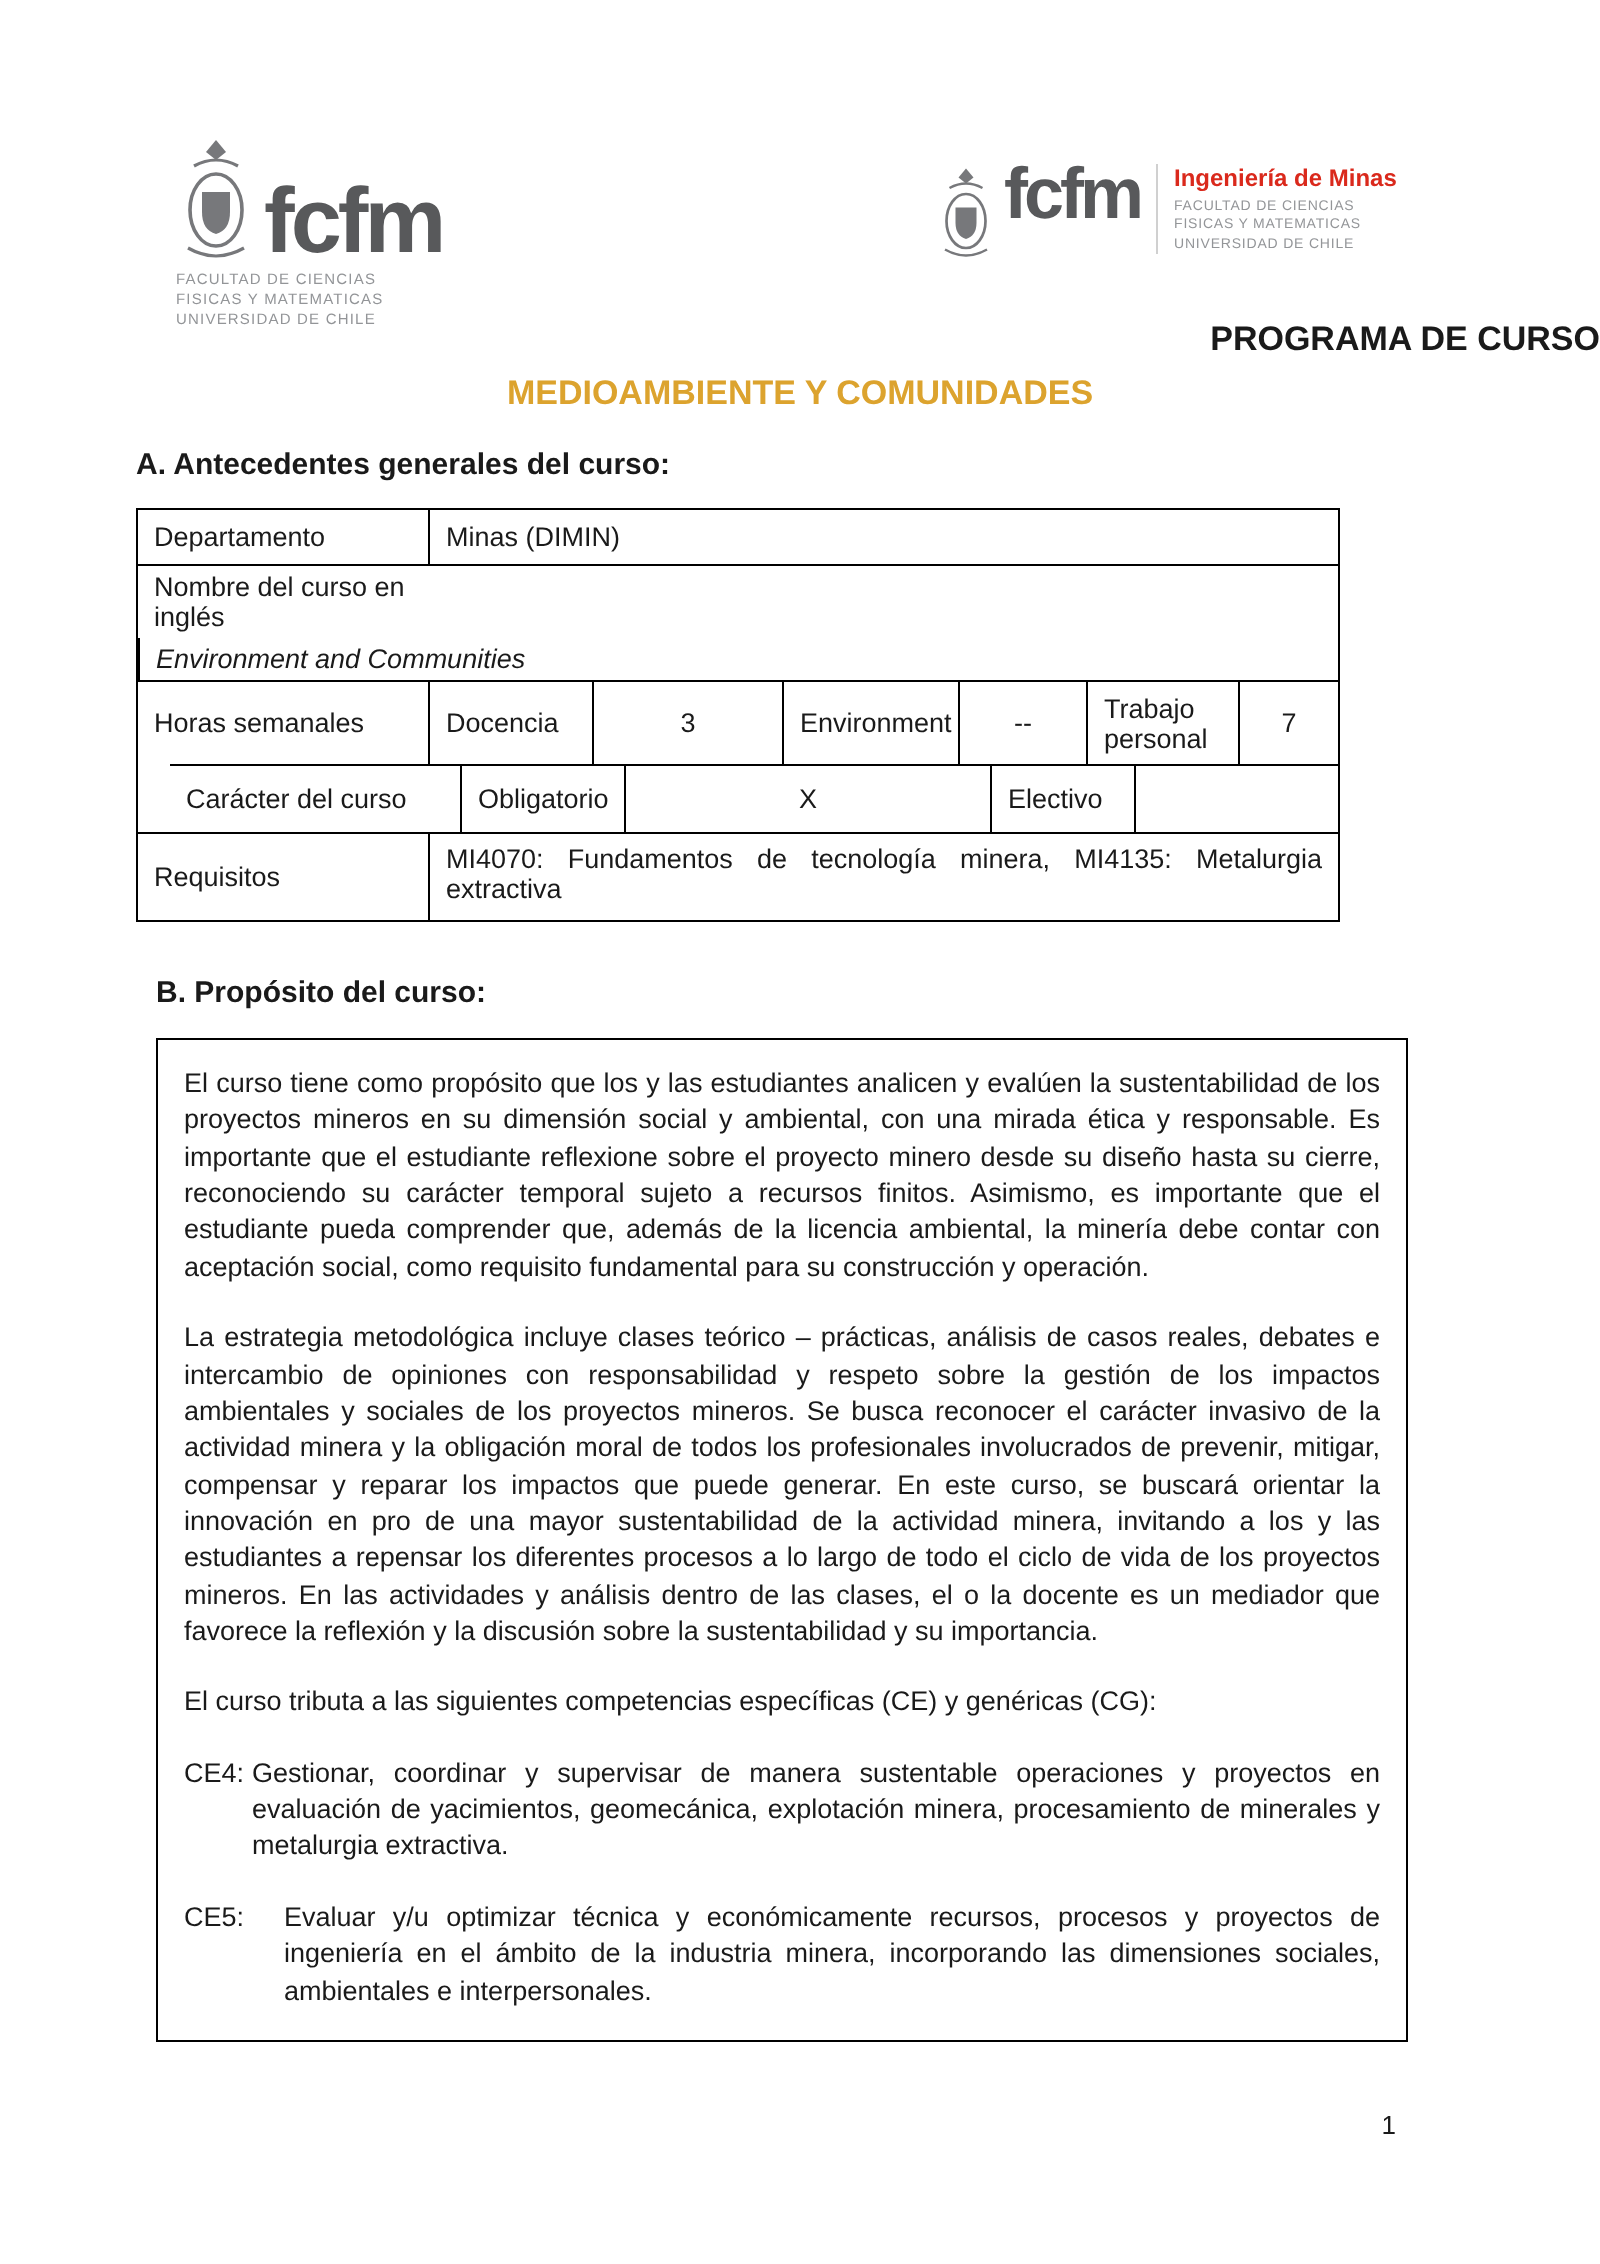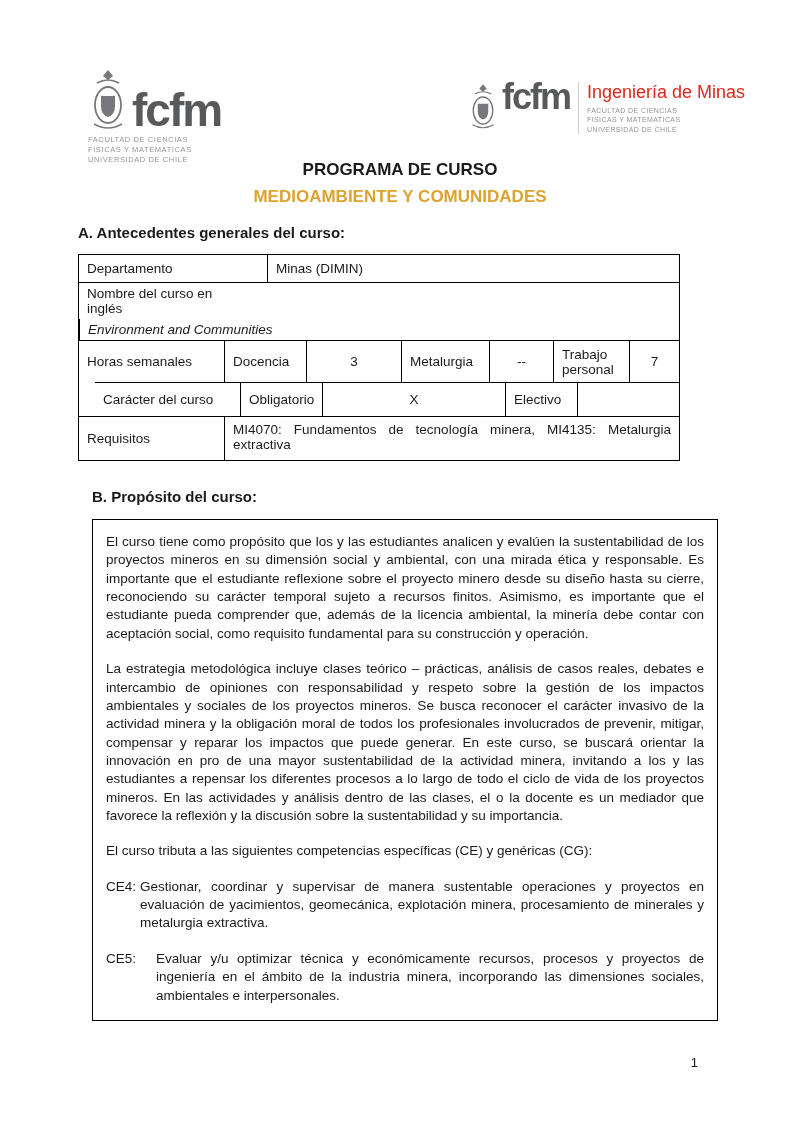--- a/index.html
+++ b/index.html
@@ -26,35 +26,35 @@
     color: #58595B;
     letter-spacing: -2px;
     line-height: 0.85;
     margin-left: 4px;
   }
   .logo-left .brand { font-size: 46px; }
   .logo-right .brand { font-size: 36px; }
   .logo-sub { margin-top: 5px; color: #939598; font-size: 7.5px; letter-spacing: 0.6px; line-height: 1.35; }
   .logo-right-inner { display: flex; align-items: flex-start; }
   .dept-block { margin-left: 8px; border-left: 1px solid #d0d0d0; padding-left: 8px; }
-  .dept { color: #DA291C; font-weight: normal; font-size: 18px; margin-bottom: 3px; text-align: center; }
+  .dept { color: #DA291C; font-weight: bold; font-size: 12px; margin-bottom: 3px; text-align: center; }
   .dept-sub { color: #939598; font-size: 7px; letter-spacing: 0.4px; line-height: 1.35; }
 
   
   .title-block { position: absolute; top: 160px; left: 0; width: 100%; text-align: center; }
-  .title-1 { font-size: 17px; font-weight: bold; color: #1a1a1a; }
+  .title-1 { font-size: 17px; font-weight: bold; color: #1a1a1a; text-align: right; }
   .title-2 { font-size: 17px; font-weight: bold; color: #DCA32E; margin-top: 7px; }
 
   
-  .sec-a { position: absolute; top: 224px; left: 78px; width: 644px; }
+  .sec-a { position: absolute; top: 224px; left: 68px; width: 644px; }
   .sec-heading { font-size: 15px; font-weight: bold; }
 
   .t { width: 602px; border: 1px solid #000; margin-top: 13px; font-size: 13.5px; }
   .tr { display: flex; border-top: 1px solid #000; }
-  .tr:first-child { border-top: none; gap: 43px; }
+  .tr:first-child { border-top: none; }
   .td {
     border-left: 1px solid #000;
     padding: 3px 8px;
     display: flex;
     align-items: center;
     min-width: 0;
   }
   .td:first-child { border-left: none; }
   .w-label { width: 145px; flex: none; }
   .fill { flex: 1; }
@@ -73,21 +73,21 @@
   .w-doc { width: 82px; flex: none; }
   .w-docval { width: 95px; flex: none; }
   .w-aux { width: 88px; flex: none; }
   .w-auxval { width: 64px; flex: none; }
   .w-trab { width: 76px; flex: none; }
   .w-x { width: 183px; flex: none; }
   .w-elec { width: 72px; flex: none; }
   .req-cell { display: block; text-align: justify; padding-top: 5px; }
 
   
-  .sec-b { position: absolute; top: 488px; left: 92px; width: 626px; }
+  .sec-b { position: absolute; top: 488px; left: 78px; width: 626px; }
   .prop-box {
     margin-top: 14px;
     border: 1px solid #000;
     padding: 13px 13px 15px 13px;
     font-size: 13.5px;
     line-height: 1.36;
     text-align: justify;
   }
   .prop-box p { margin-bottom: 17px; }
   .ce { display: flex; margin-bottom: 17px; }
@@ -170,21 +170,21 @@
 
       <div class="tr r3">
         <div class="td w-label">Nombre del curso en inglés</div>
         <div class="td fill italic">Environment and Communities</div>
       </div>
 
       <div class="tr r4">
         <div class="td w-label">Horas semanales</div>
         <div class="td w-doc">Docencia</div>
         <div class="td w-docval c">3</div>
-        <div class="td w-aux">Metalurgia</div>
+        <div class="td w-aux">Environment</div>
         <div class="td w-auxval c">--</div>
         <div class="td w-trab">Trabajo personal</div>
         <div class="td fill c">7</div>
       </div>
 
       <div class="tr r5">
         <div class="td w-label">Carácter del curso</div>
         <div class="td w-doc">Obligatorio</div>
         <div class="td w-x c">X</div>
         <div class="td w-elec">Electivo</div>

